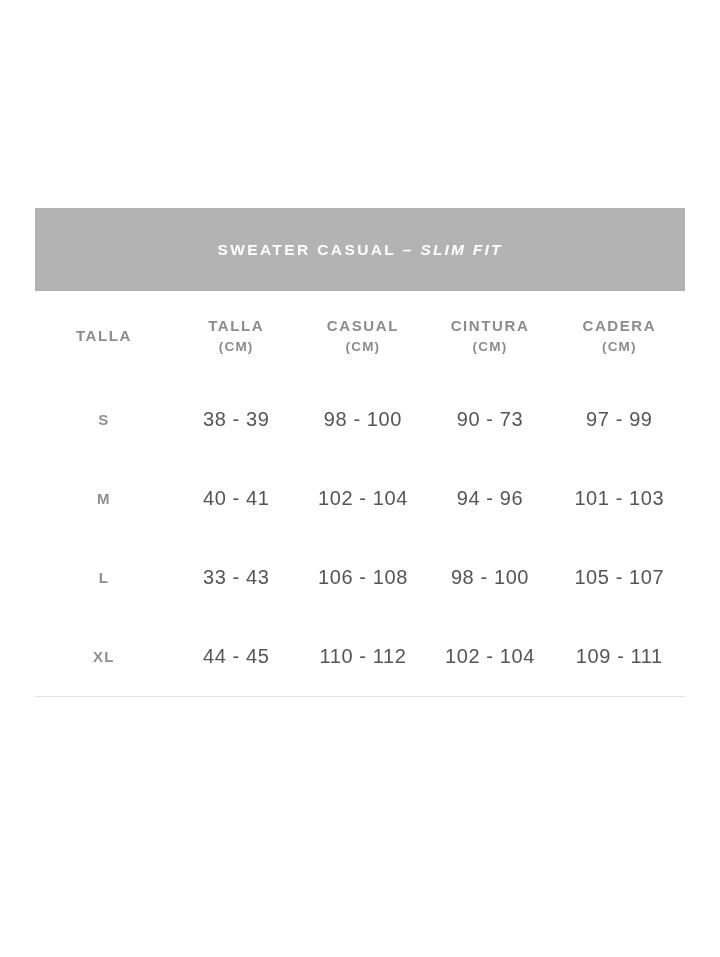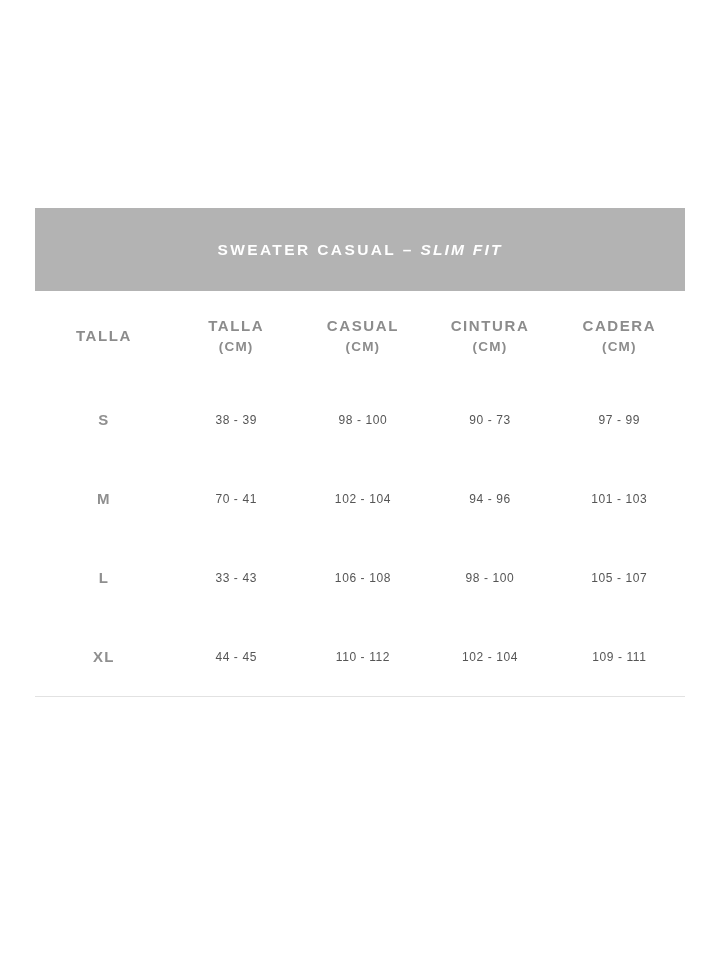--- a/index.html
+++ b/index.html
@@ -82,21 +82,21 @@
   thead th .unit {
     display: block;
     font-size: 13.5px;
     letter-spacing: 1.2px;
     font-weight: bold;
     text-align: center;
   }
 
   tbody td {
     height: 77px;
-    font-size: 12px;
+    font-size: 20px;
     color: #555555;
     font-weight: normal;
     letter-spacing: 0.6px;
     border-bottom: 1px solid #e2e2e2;
   }
   tbody tr:last-child td {
     border-bottom: 1px solid #e2e2e2;
   }
   tbody td.size-cell {
     color: #8f8f8f;
@@ -150,21 +150,21 @@
       <tbody>
         <tr>
           <td class="size-cell">S</td>
           <td>38 - 39</td>
           <td>98 - 100</td>
           <td>90 - 73</td>
           <td>97 - 99</td>
         </tr>
         <tr>
           <td class="size-cell">M</td>
-          <td>70 - 41</td>
+          <td>40 - 41</td>
           <td>102 - 104</td>
           <td>94 - 96</td>
           <td>101 - 103</td>
         </tr>
         <tr>
           <td class="size-cell">L</td>
           <td>33 - 43</td>
           <td>106 - 108</td>
           <td>98 - 100</td>
           <td>105 - 107</td>

